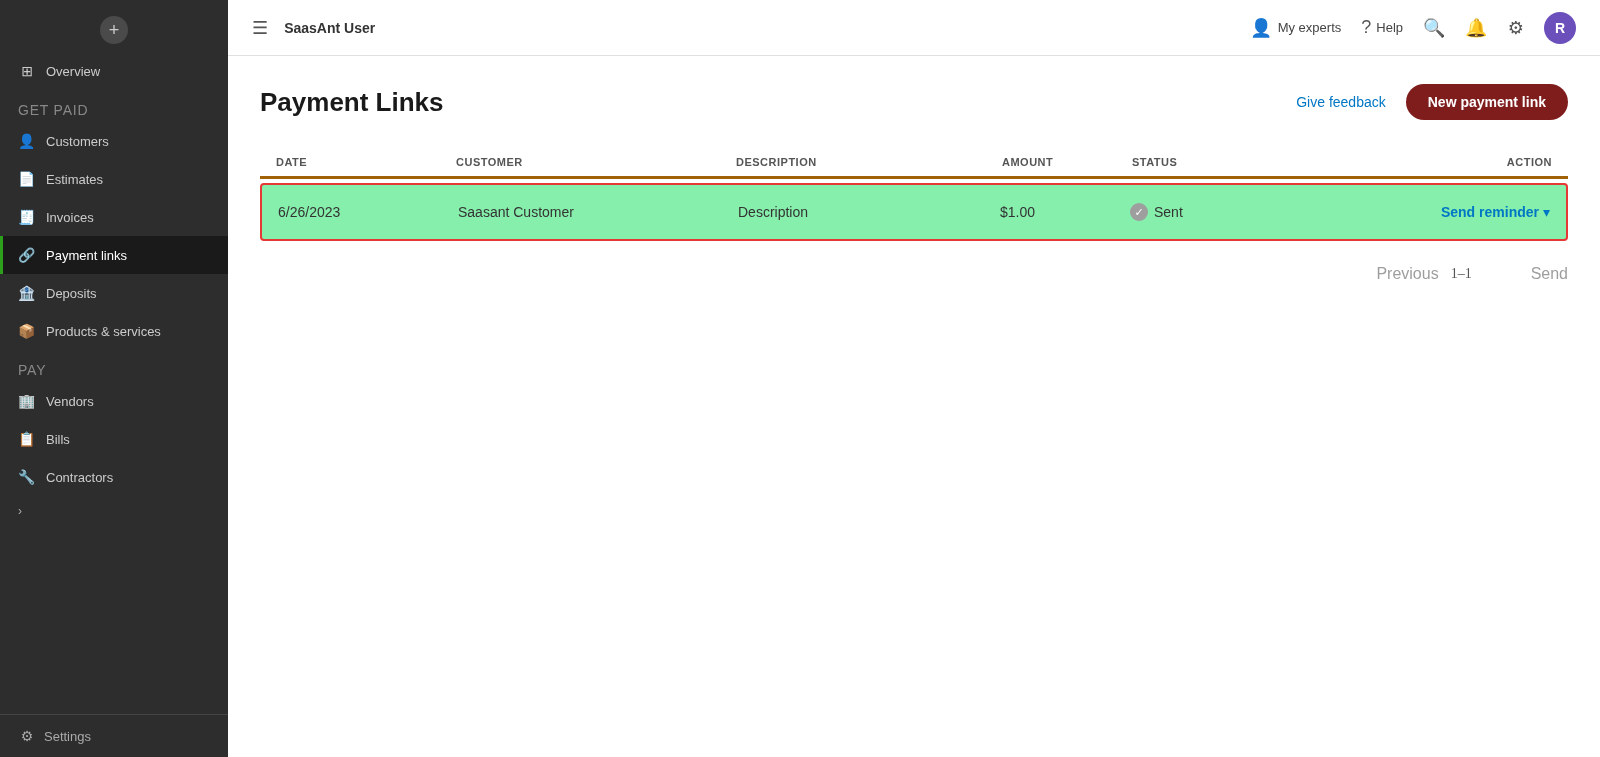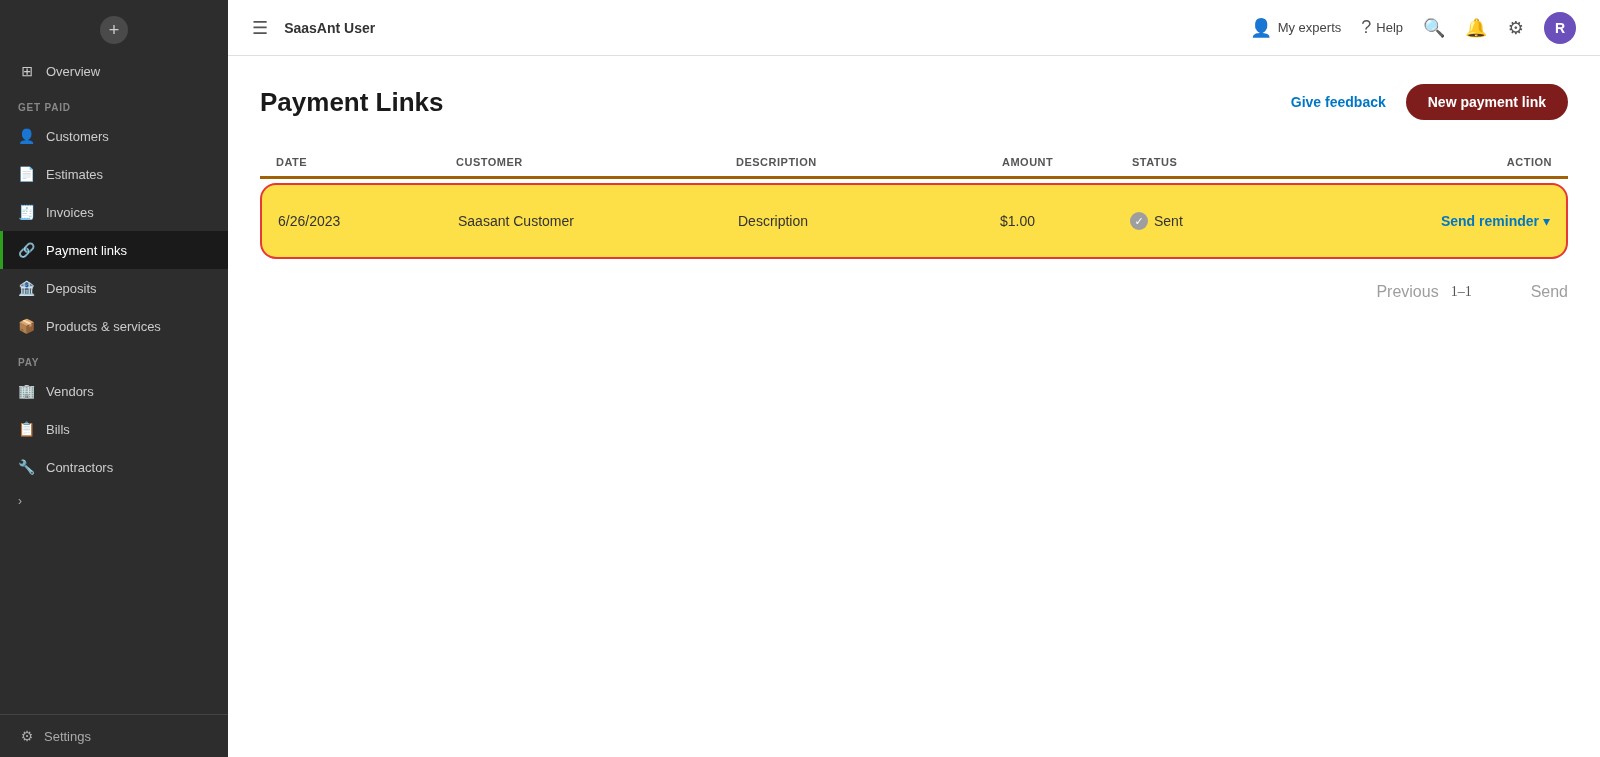--- a/index.html
+++ b/index.html
@@ -54,22 +54,22 @@
       gap: 10px;
       padding: 10px 18px;
       color: #ccc;
       font-size: 13px;
       cursor: pointer;
       border-radius: 0;
       transition: background 0.15s;
     }
     .nav-item.active { background: #1a1a1a; color: #fff; border-left: 3px solid #2ca01c; padding-left: 15px; }
     .nav-section-label {
-      font-size: 10px;
-      font-weight: 700;
+      font-size: 14px;
+      font-weight: 400;
       color: #888;
       padding: 12px 18px 4px;
       letter-spacing: 0.8px;
       text-transform: uppercase;
     }
     .nav-icon {
       width: 18px;
       height: 18px;
       display: flex;
       align-items: center;
@@ -193,21 +193,21 @@
     .page-actions {
       display: flex;
       align-items: center;
       gap: 20px;
     }
     .give-feedback-btn {
       background: transparent;
       border: none;
       color: #0077c5;
       font-size: 14px;
-      font-weight: 700;
+      font-weight: 400;
       cursor: pointer;
       text-decoration: none;
     }
     .new-payment-btn {
       background: #7f1d1d;
       color: white;
       border: none;
       border-radius: 20px;
       padding: 10px 22px;
       font-size: 14px;
@@ -228,25 +228,25 @@
     .table-header-cell {
       font-size: 11px;
       font-weight: 700;
       color: #555;
       text-transform: uppercase;
       letter-spacing: 0.5px;
     }
     .table-row {
       display: grid;
       grid-template-columns: 180px 280px 1fr 130px 200px 220px;
-      padding: 27px 16px;
+      padding: 18px 16px;
       border: 2px solid #e53935;
-      border-radius: 16px;
-      align-items: center;
-      background: #fde047;
+      border-radius: 4px;
+      align-items: center;
+      background: #86efac;
       margin-top: 4px;
     }
     .table-cell {
       font-size: 14px;
       color: #333;
     }
     .status-cell {
       display: flex;
       align-items: center;
       gap: 6px;

